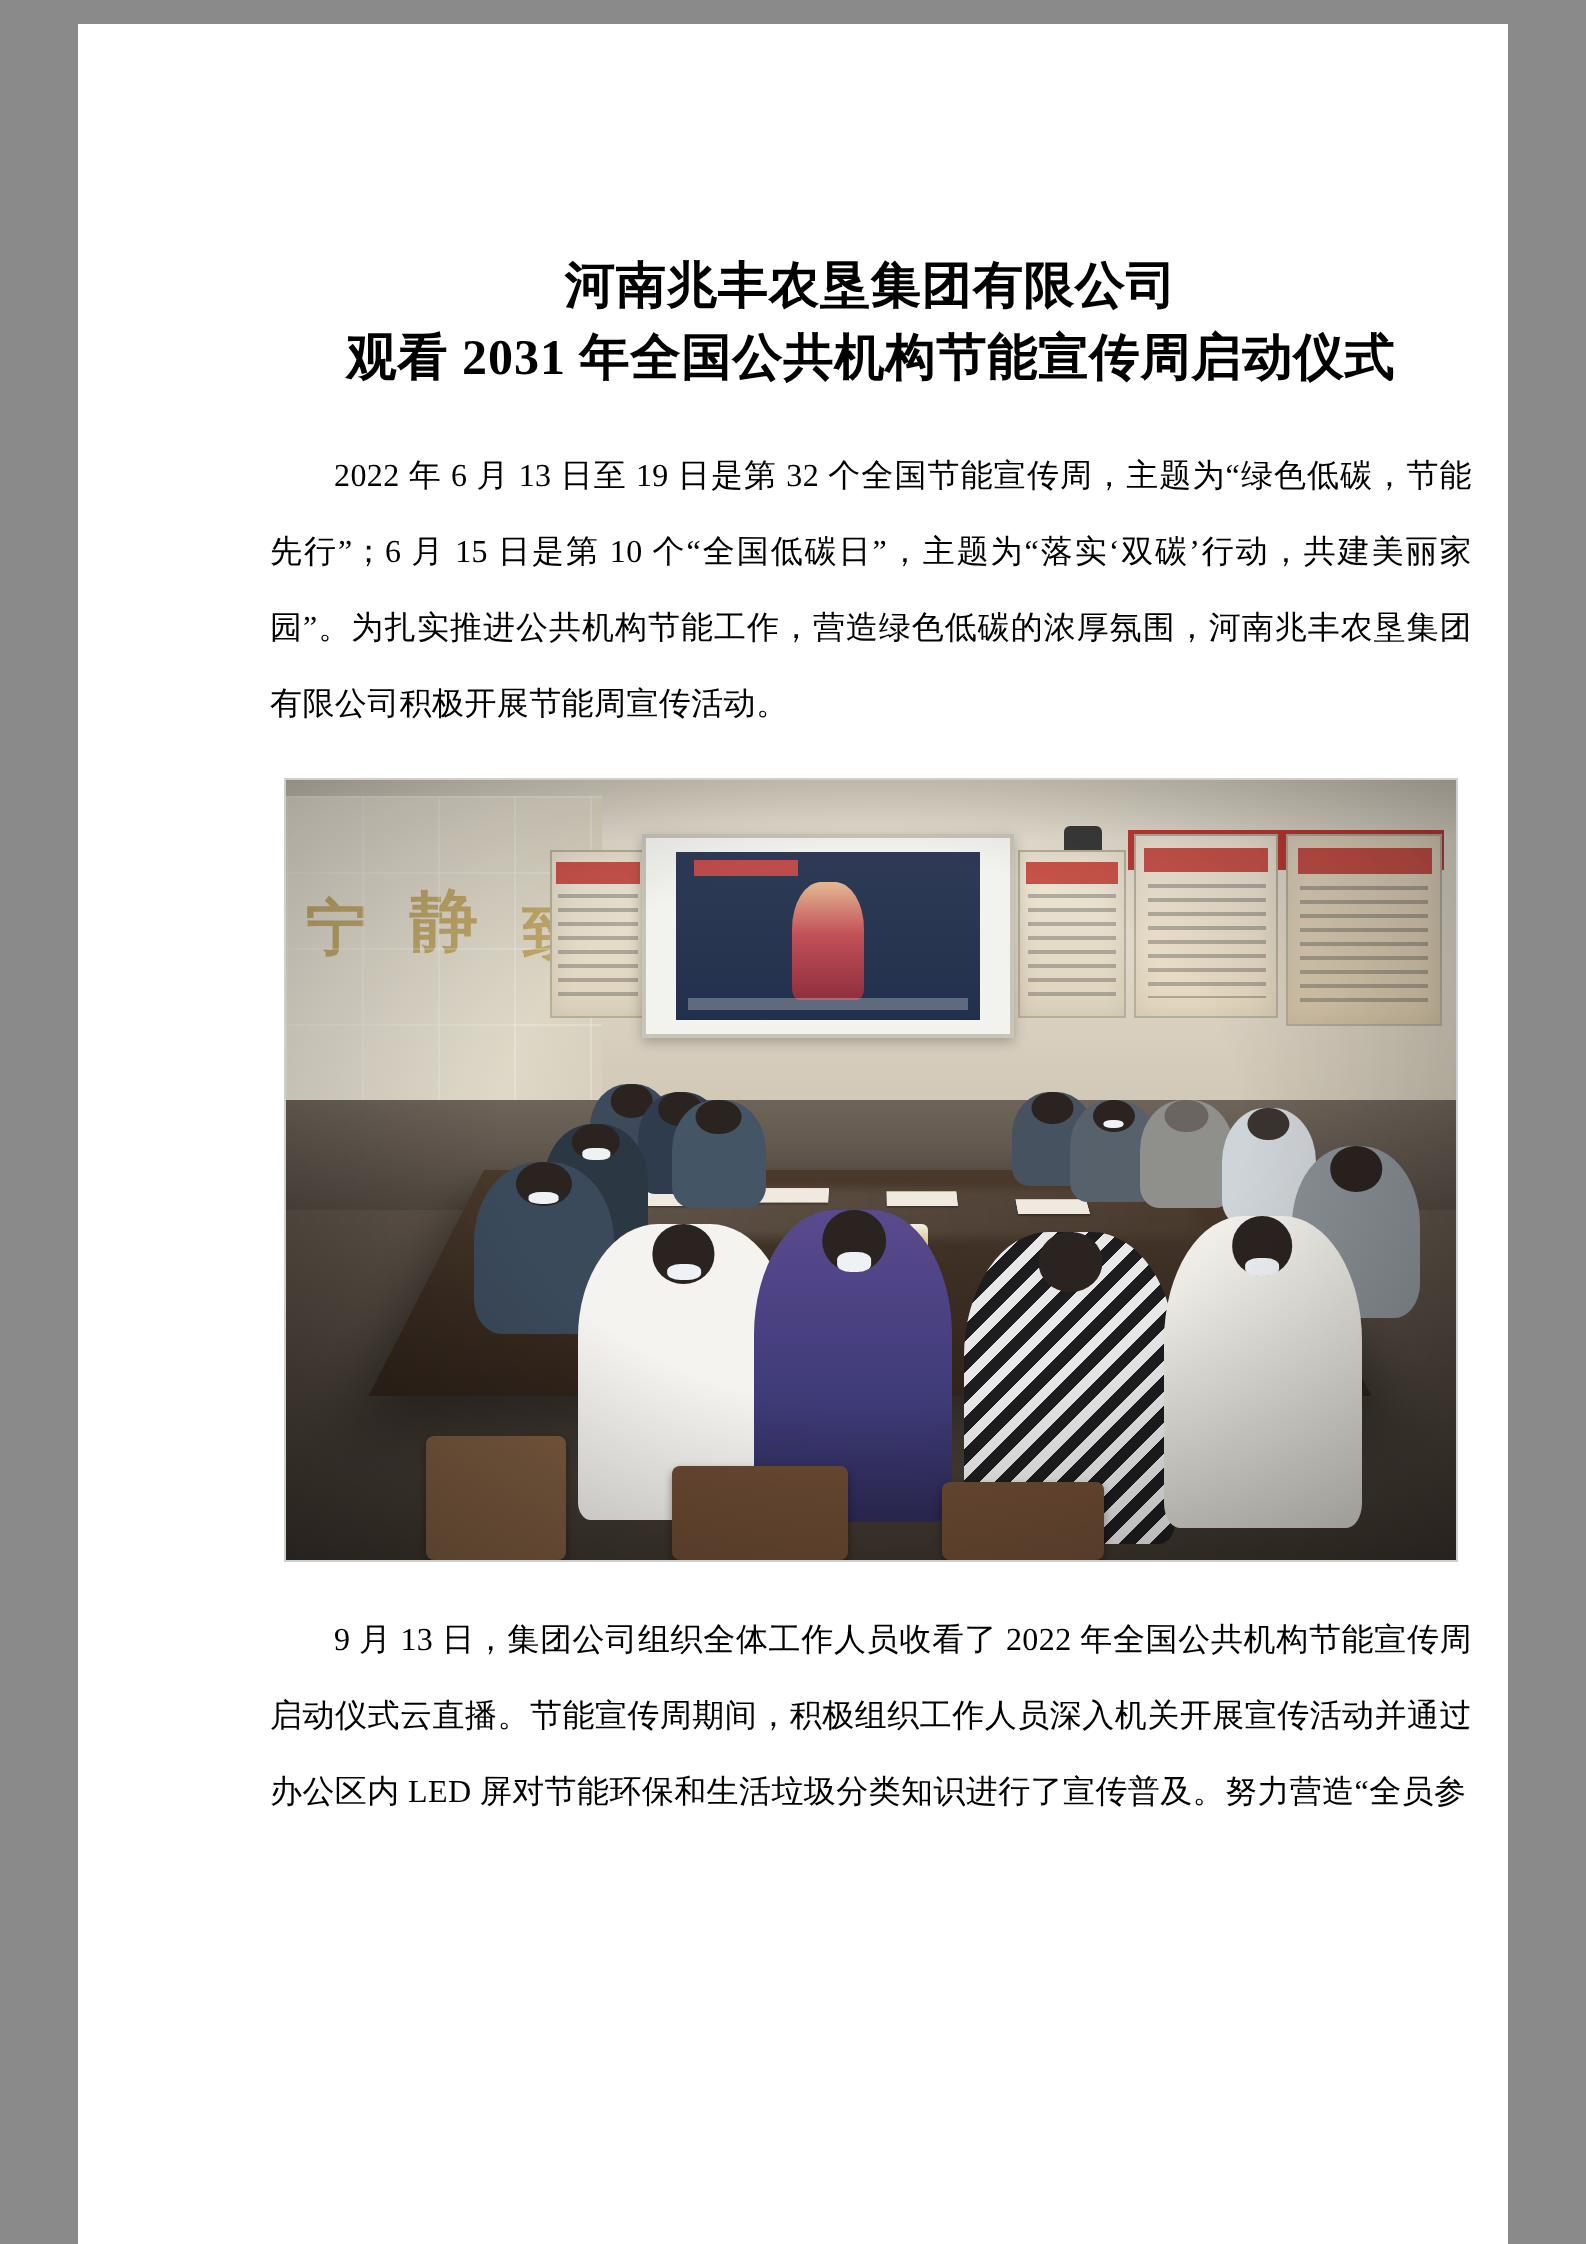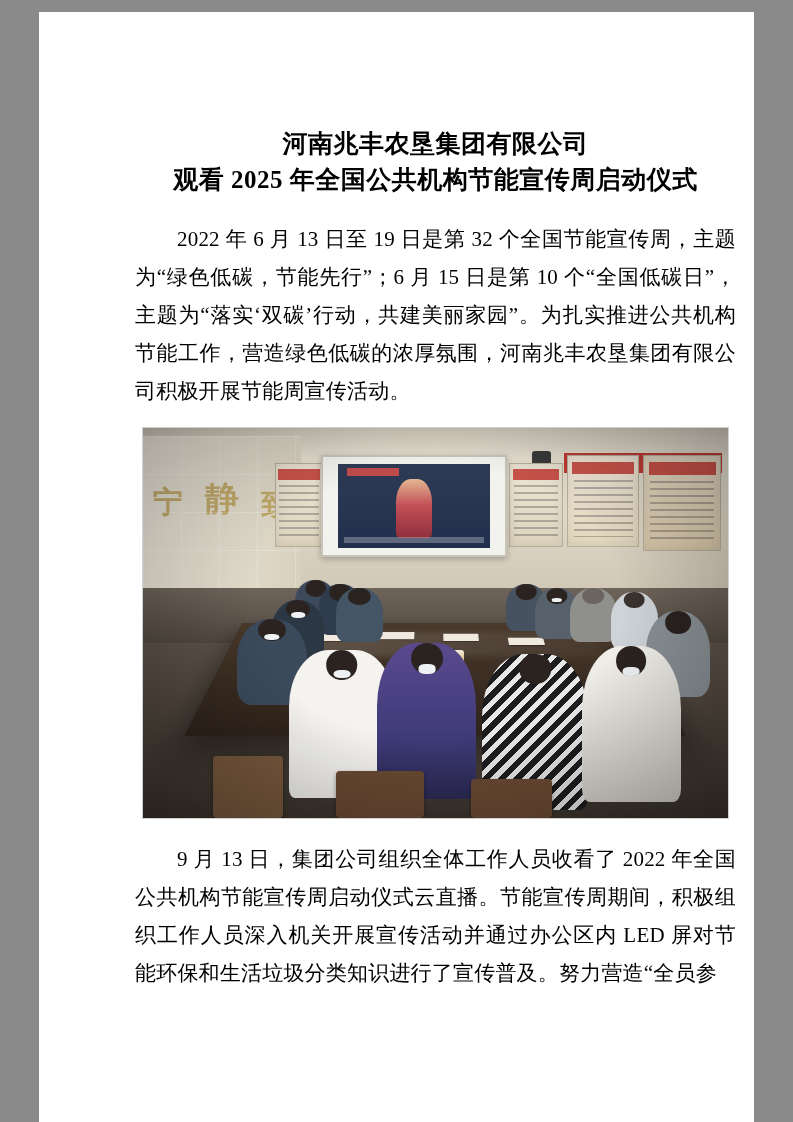--- a/index.html
+++ b/index.html
@@ -29,21 +29,21 @@
     font-size: 25px;
     line-height: 36px;
     letter-spacing: 0.5px;
     margin: 18px 0 0 0;
   }
   .doc-title .line {
     display: block;
     white-space: nowrap;
   }
   .para {
-    font-size: 21px;
+    font-size: 16px;
     line-height: 38px;
     text-align: justify;
     text-justify: inter-ideograph;
     text-indent: 2em;
     margin: 22px 0 0 0;
     letter-spacing: 0.2px;
   }
   .figure {
     margin: 18px 0 0 0;
     display: flex;
@@ -191,21 +191,21 @@
   }
 </style>
 </head>
 <body>
 
 <div class="page">
   <div class="content">
 
     <h1 class="doc-title">
       <span class="line">河南兆丰农垦集团有限公司</span>
-      <span class="line">观看 2025 年全国公共机构节能宣传周启动仪式</span>
+      <span class="line">观看 2031 年全国公共机构节能宣传周启动仪式</span>
     </h1>
 
     <p class="para">2022 年 6 月 13 日至 19 日是第 32 个全国节能宣传周，主题为“绿色低碳，节能先行”；6 月 15 日是第 10 个“全国低碳日”，主题为“落实‘双碳’行动，共建美丽家园”。为扎实推进公共机构节能工作，营造绿色低碳的浓厚氛围，河南兆丰农垦集团有限公司积极开展节能周宣传活动。</p>
 
     <div class="figure">
       <div class="photo">
         <div class="ph-wallupper"></div>
         <div class="ph-ceiling"></div>
 
         <div class="ph-wall-left">

